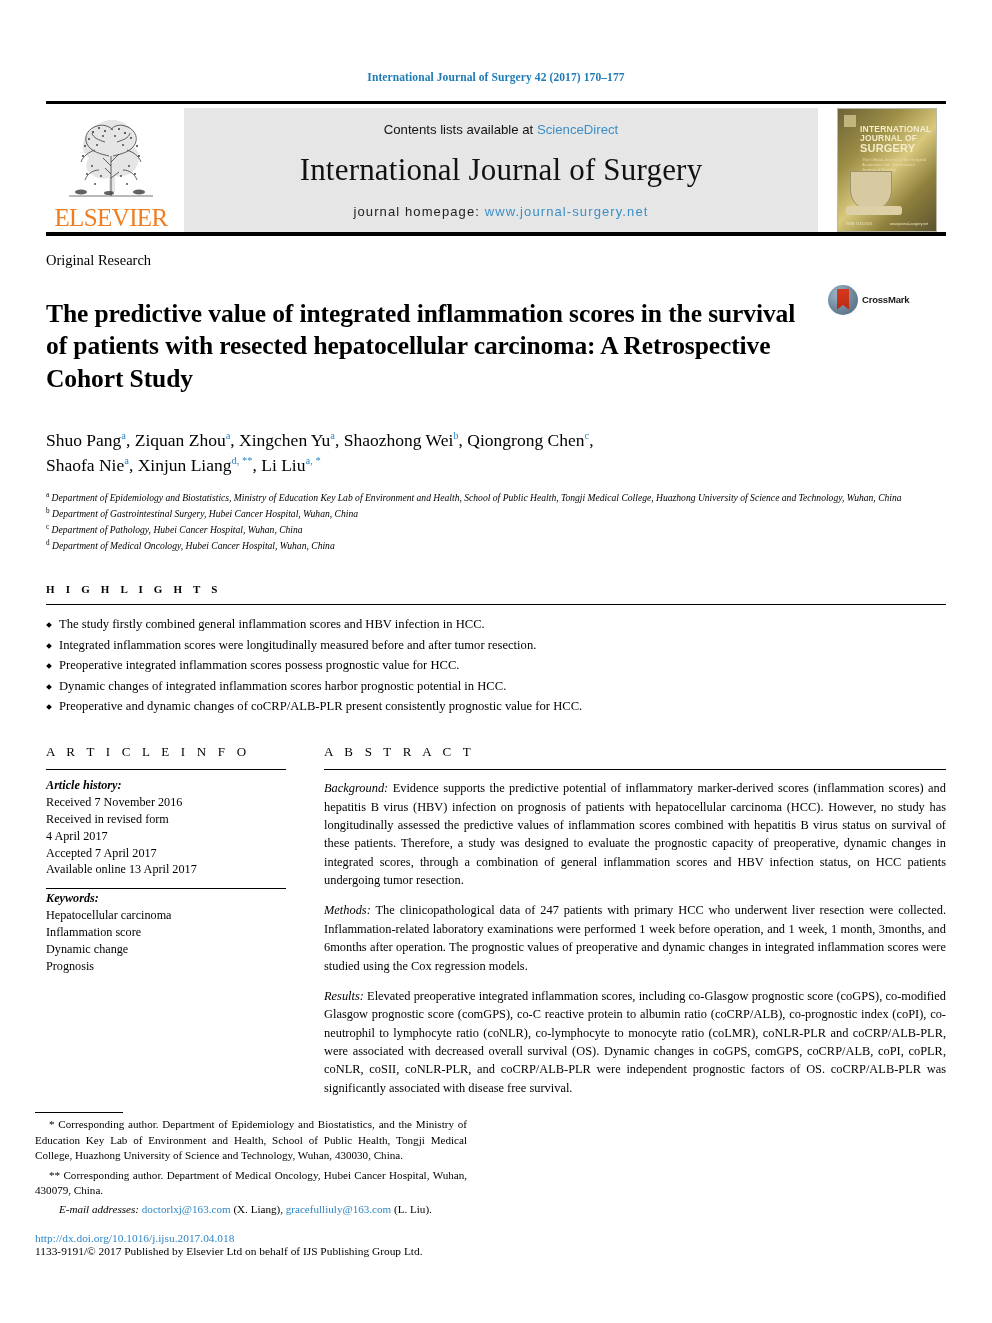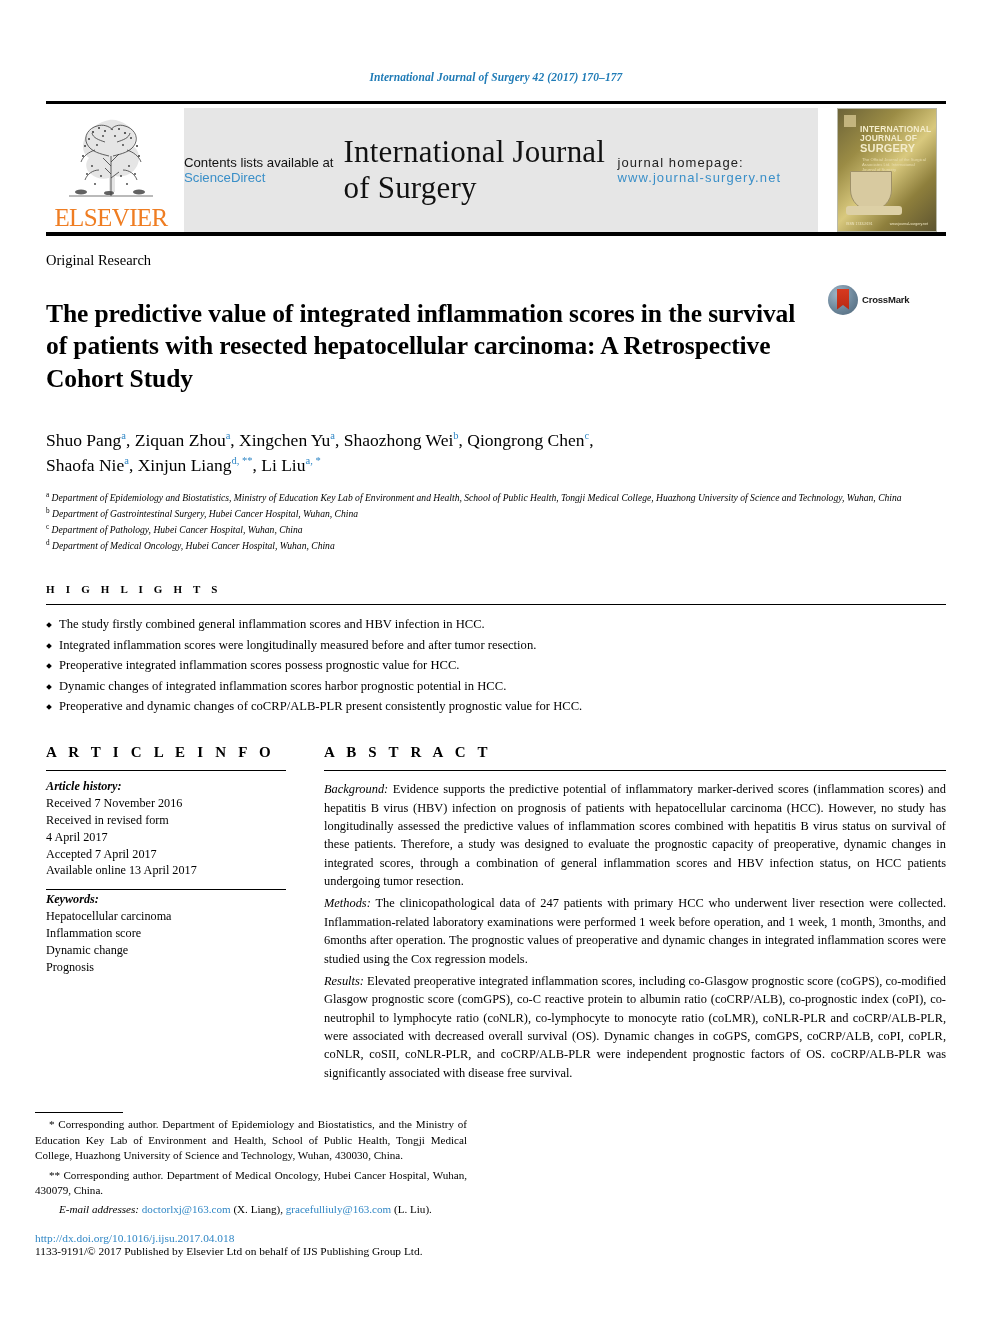--- a/index.html
+++ b/index.html
@@ -17,21 +17,20 @@
 
   
   .runninghead {
     text-align: center;
     color: #1f7bb6;
     font-size: 11.5px;
     font-weight: 700;
     letter-spacing: 0.1px;
     padding-top: 72px;
     line-height: 1;
-    font-style: italic;
   }
 
   
   .masthead-rule-top {
     margin-top: 17px;
     border-top: 3px solid #000;
   }
   .masthead-rule-bottom {
     border-top: 4px solid #000;
     margin-top: 0px;
@@ -58,20 +57,21 @@
     font-size: 25px;
     letter-spacing: -0.6px;
     line-height: 1;
     margin-top: 1px;
   }
   .journal-band {
     flex: 1 1 auto;
     background: #e6e6e6;
     margin: 0 10px 0 8px;
     display: flex;
+    flex-direction: column;
     align-items: center;
     justify-content: space-between;
     padding: 14px 0 13px;
   }
   .contents-line {
     font-family: "Liberation Sans", sans-serif;
     font-size: 13.2px;
     color: #111;
   }
   .contents-line .sd { color: #3a8fc8; }
@@ -215,40 +215,40 @@
     position: absolute; left: 1px; top: 9px;
     width: 4px; height: 4px; background: #000;
     transform: rotate(45deg);
   }
 
   
   .cols { display: flex; margin-top: 28px; }
   .col-info { flex: 0 0 262px; padding-right: 22px; }
   .col-abs { flex: 1 1 auto; padding-left: 16px; }
   .col-head {
-    font-size: 15px;
-    font-weight: 700;
+    font-size: 13px;
+    font-weight: 400;
     letter-spacing: 4.2px;
   }
   .col-rule { border-top: 1.6px solid #000; margin-top: 9px; }
   .ai-block { margin-top: 7px; font-size: 12.2px; line-height: 1.38; }
   .ai-block .it { font-style: italic; font-weight: 700; }
   .ai-sep { border-top: 1.6px solid #000; margin-top: 10px; }
   .kw-block { margin-top: 1px; font-size: 12.2px; line-height: 1.38; }
   .kw-block .it { font-style: italic; font-weight: 700; }
 
   .abs-p {
     margin: 0;
     font-size: 12.4px;
     line-height: 1.48;
     text-align: justify;
     text-justify: inter-word;
     hyphens: auto;
   }
-  .abs-p + .abs-p { margin-top: 4px; }
+  .abs-p + .abs-p { margin-top: 12px; }
   .abs-p .lbl { font-style: italic; }
 
   
   .footer {
     position: absolute;
     left: 35px;
     bottom: 66px;
     width: 432px;
   }
   .foot-rule { border-top: 1.1px solid #000; width: 88px; }

